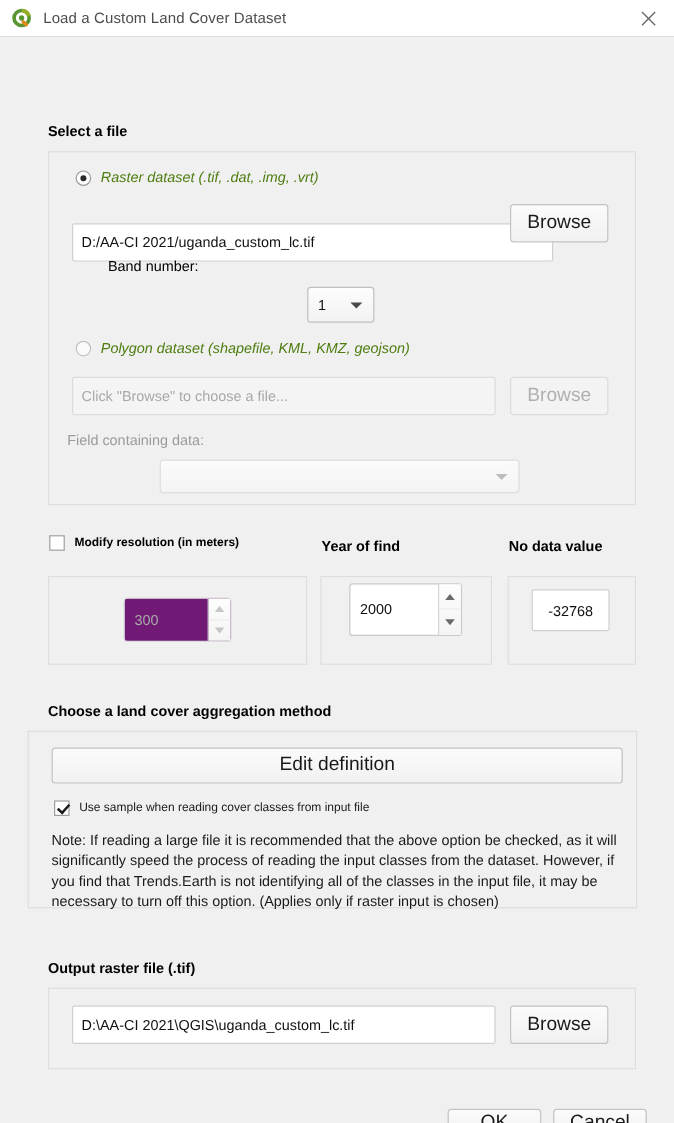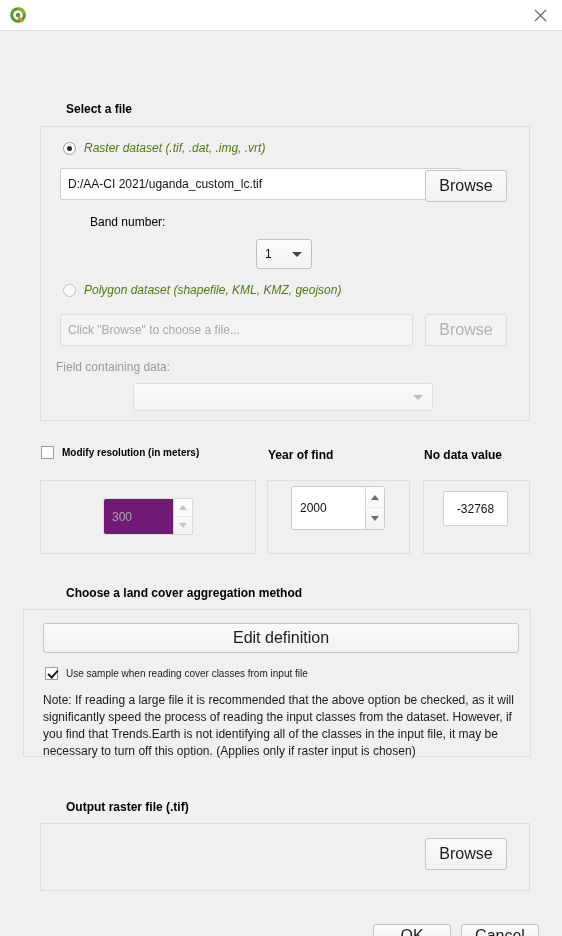--- a/index.html
+++ b/index.html
@@ -50,21 +50,20 @@
     height: 905px;
     background: #f0f0f0;
     padding: 0;
   }
 
   .section-title {
     font-weight: bold;
     font-size: 12px;
     color: #000;
     position: absolute;
-    margin-left: 26px;
   }
 
   .groupbox {
     position: absolute;
     border: 1px solid #dedede;
     background: #f0f0f0;
   }
 
   
   .radio-row {
@@ -253,40 +252,41 @@
 
 <div class="titlebar">
   <span class="qgis-icon">
     <svg width="18" height="18" viewBox="0 0 18 18">
       <path d="M9 1.2 A7.8 7.8 0 1 0 9 16.8 A7.8 7.8 0 1 0 9 1.2 Z M9 4.2 A4.8 4.8 0 1 1 9 13.8 A4.8 4.8 0 1 1 9 4.2 Z" fill="#589632"></path>
       <path d="M9.3 1.25 A7.8 7.8 0 0 1 16.6 7.2 L13.5 7.8 A4.8 4.8 0 0 0 9.2 4.22 Z" fill="#93b023"></path>
       <rect x="10.2" y="10.2" width="6.4" height="2.9" rx="1.4" transform="rotate(42 10.2 10.2)" fill="#e08a1e"></rect>
       <circle cx="9" cy="9" r="2.2" fill="#589632"></circle>
     </svg>
   </span>
+  <span class="title-text">Load a Custom Land Cover Dataset</span>
   <span class="close-btn">
     <svg width="13" height="13" viewBox="0 0 13 13">
       <line x1="1" y1="1" x2="12" y2="12" stroke="#6b6b6b" stroke-width="1.2"></line>
       <line x1="12" y1="1" x2="1" y2="12" stroke="#6b6b6b" stroke-width="1.2"></line>
     </svg>
   </span>
 </div>
 
 <div class="body">
 
   <div class="section-title" style="left:40px; top:71px;">Select a file</div>
 
   <div class="groupbox" style="left:40px; top:95px; width:490px; height:295px;"></div>
 
   <div class="radio-row" style="left:63px; top:110px;">
     <span class="radio checked"></span>
     <span class="radio-label">Raster dataset (.tif, .dat, .img, .vrt)</span>
   </div>
 
-  <div class="textinput" style="left:60px; top:137px; width:401px; height:32px;">
+  <div class="textinput" style="left:60px; top:155px; width:401px; height:32px;">
     <span>D:/AA-CI 2021/uganda_custom_lc.tif</span>
   </div>
   <div class="btn" style="left:425px; top:139px; width:82px; height:32px;">Browse</div>
 
   <div class="lbl" style="left:68px; top:184px;margin-left:22px;">Band number:</div>
   <div class="combo" style="left:256px; top:208px; width:56px; height:30px;">
     <span>1</span>
     <span class="arrow"></span>
   </div>
 
@@ -353,18 +353,21 @@
     <span class="cb checked"></span>
     <span class="cb-label">Use sample when reading cover classes from input file</span>
   </div>
 
   <div class="note" style="left:43px; top:661px; width:484px;">Note: If reading a large file it is recommended that the above option be checked, as it will significantly speed the process of reading the input classes from the dataset. However, if you find that Trends.Earth is not identifying all of the classes in the input file, it may be necessary to turn off this option. (Applies only if raster input is chosen)</div>
 
   <div class="section-title" style="left:40px; top:769px;">Output raster file (.tif)</div>
 
   <div class="groupbox" style="left:40px; top:792px; width:490px; height:68px;"></div>
 
+  <div class="textinput" style="left:60px; top:807px; width:353px; height:32px;">
+    <span>D:\AA-CI 2021\QGIS\uganda_custom_lc.tif</span>
+  </div>
   <div class="btn" style="left:425px; top:807px; width:82px; height:32px;">Browse</div>
 
   <div class="btn" style="left:373px; top:893px; width:78px; height:23px;">OK</div>
   <div class="btn" style="left:461px; top:893px; width:78px; height:23px;">Cancel</div>
 
 </div>
 
 </body></html>

